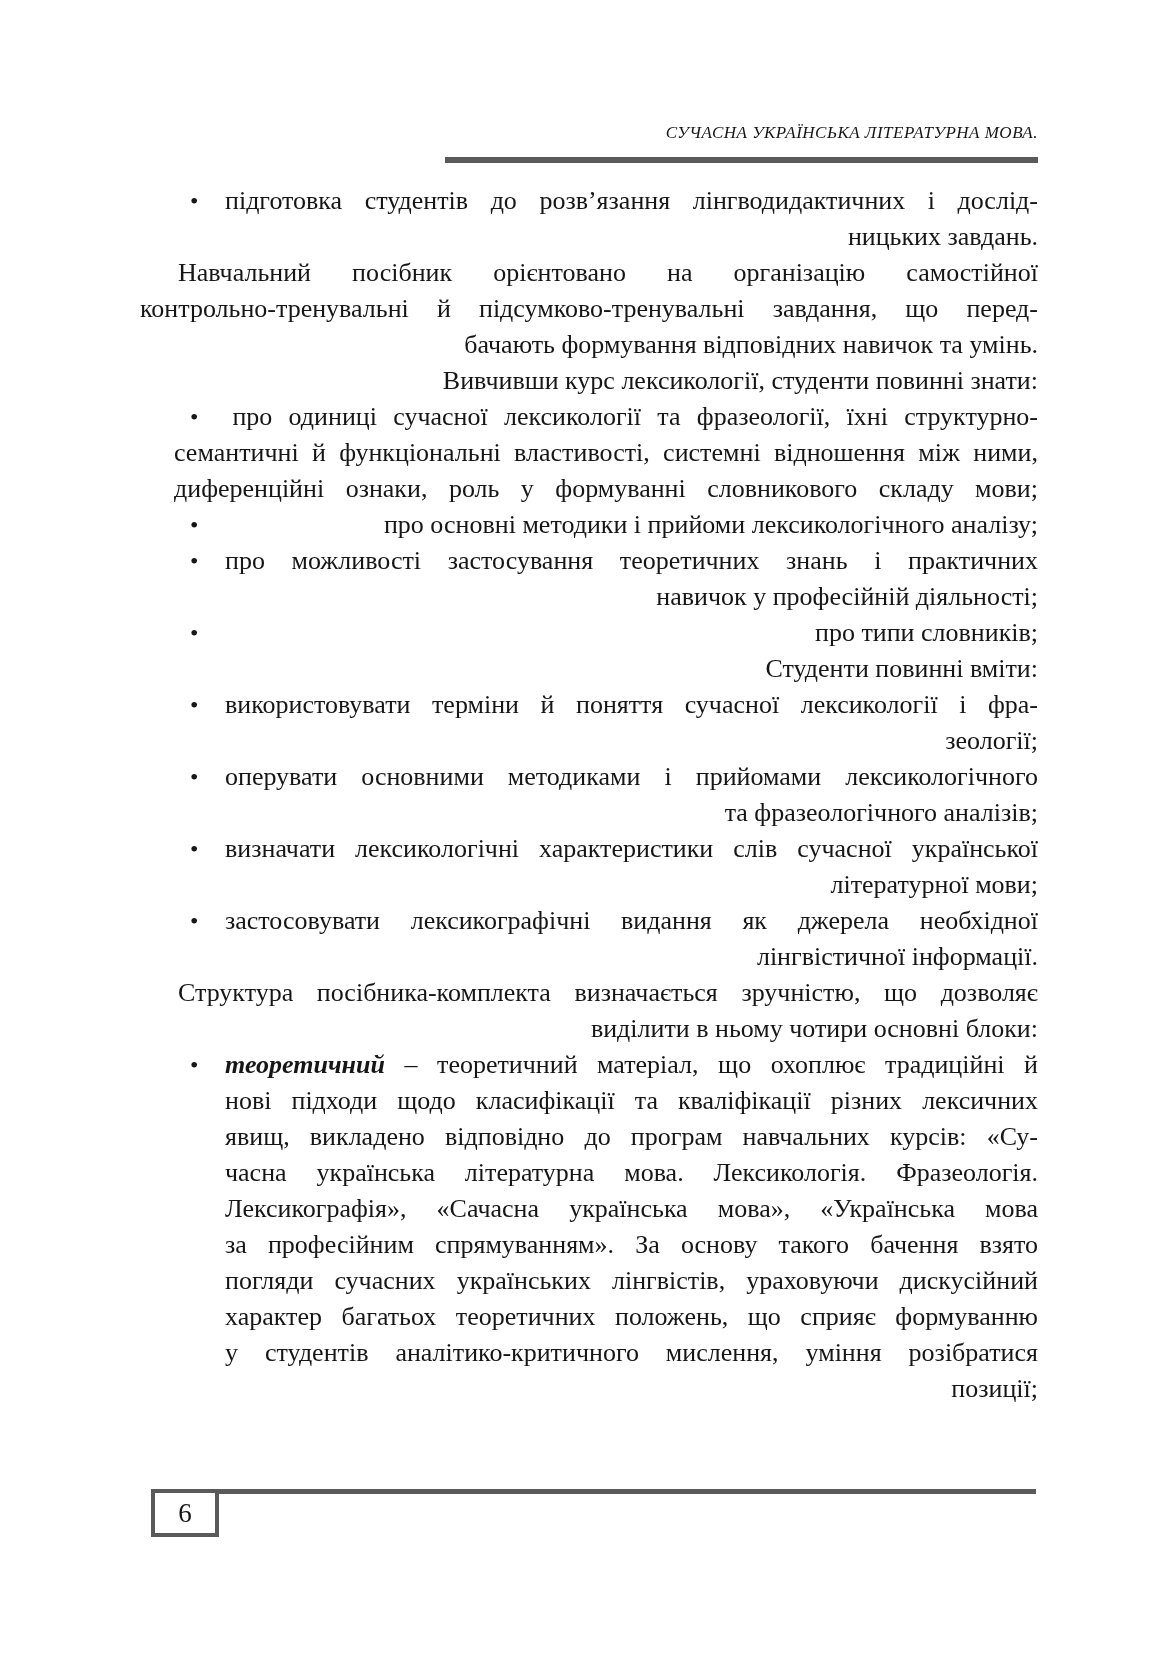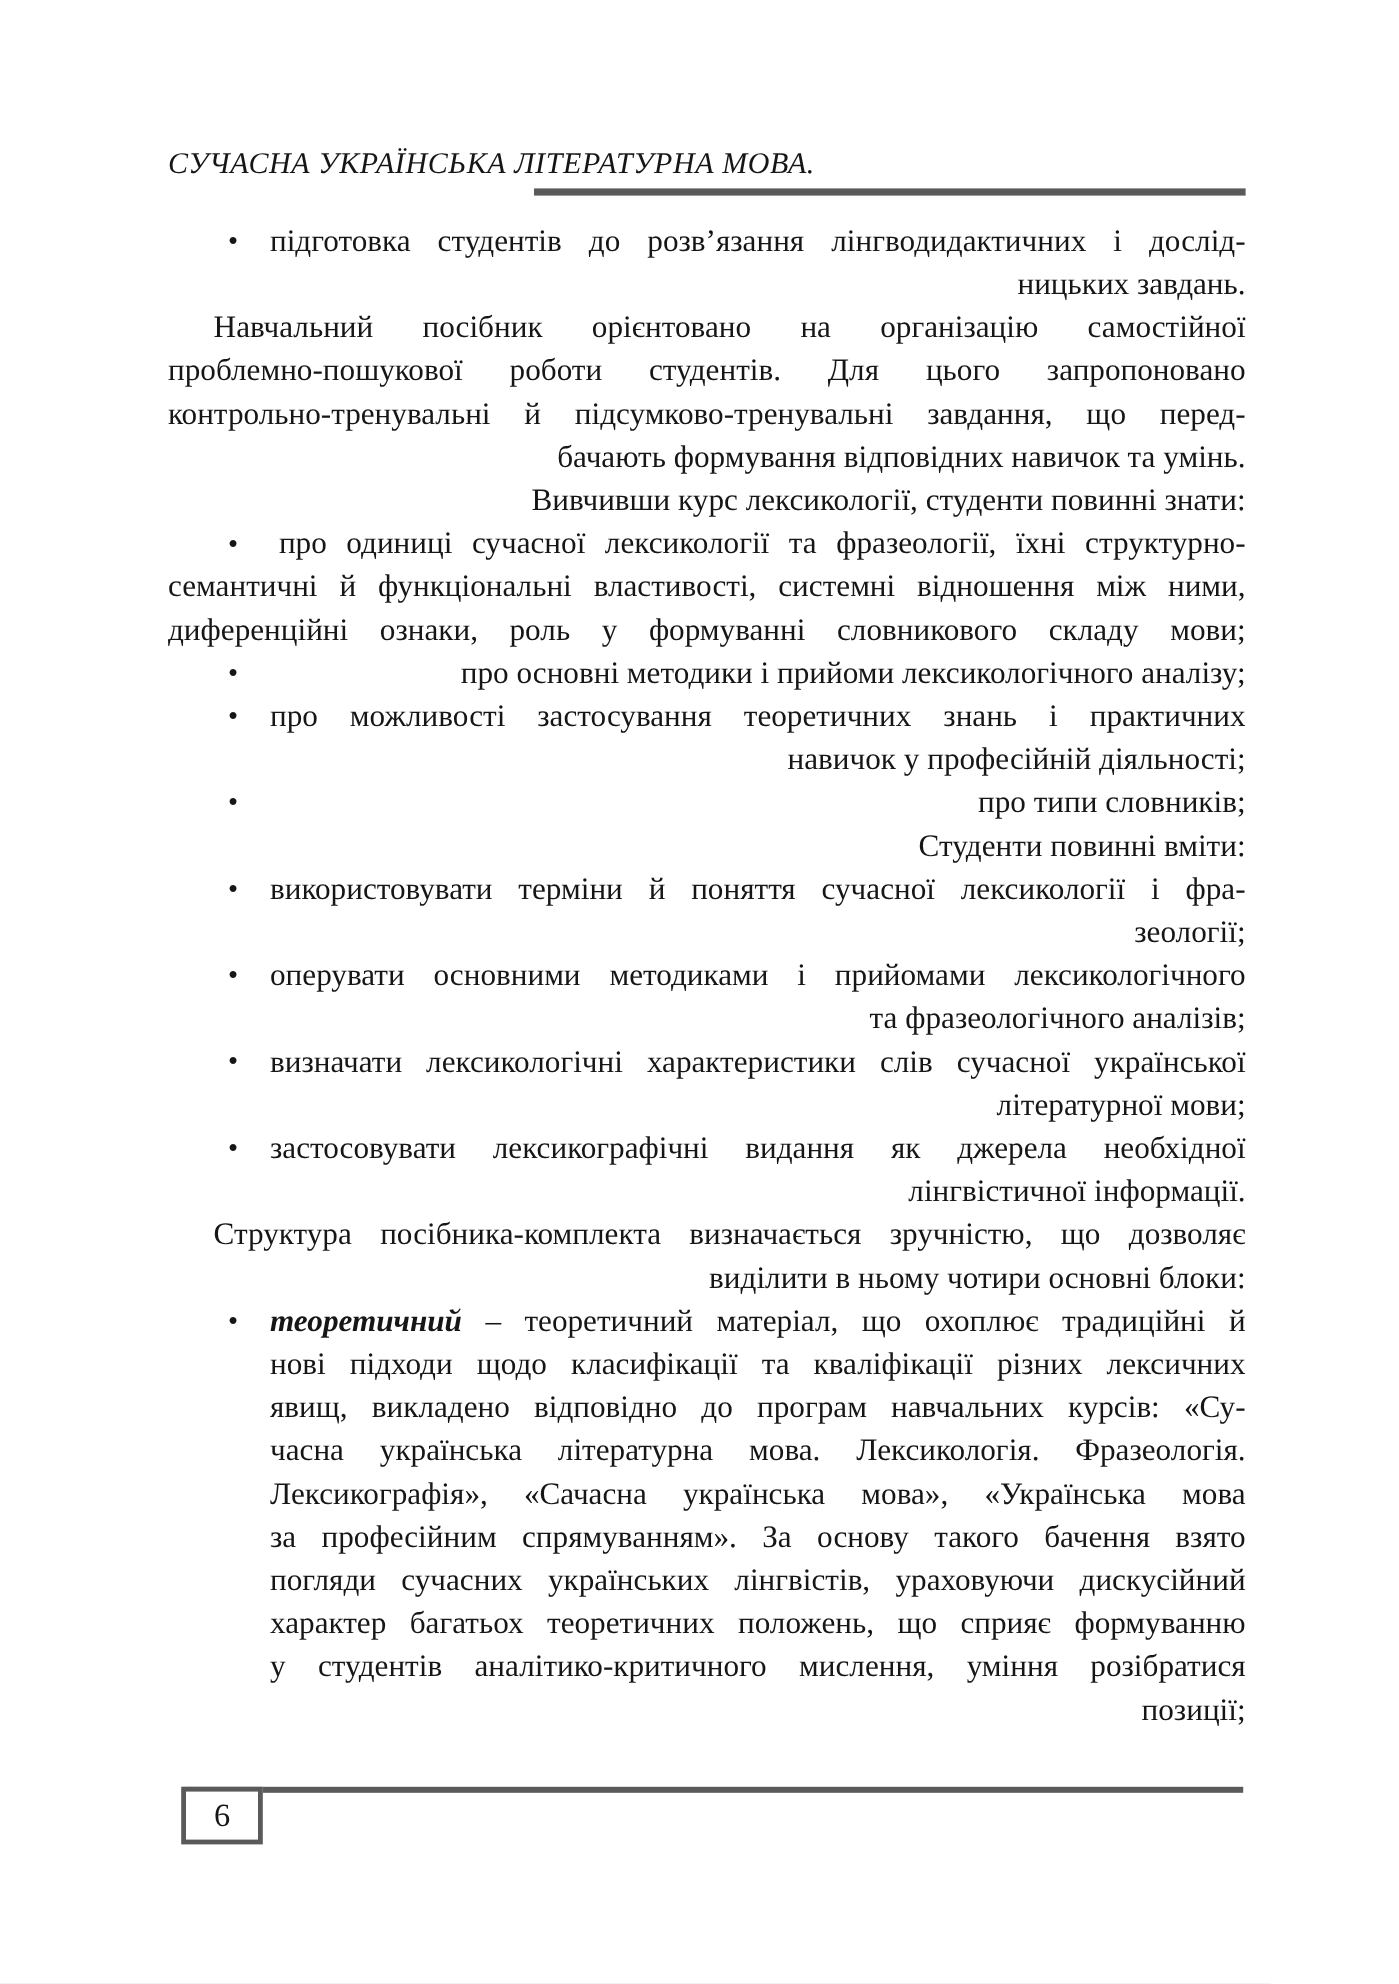--- a/index.html
+++ b/index.html
@@ -8,21 +8,21 @@
     width:1166px;height:1653px;
     margin:0 auto;
     background:var(--page-bg,#ffffff);
     color:var(--ink,#161616);
     font-family:"Liberation Serif","DejaVu Serif",serif;
     overflow:hidden;
   }
   
   .header-title{
     position:absolute;left:140px;top:123px;width:898px;
-    text-align:left;font-style:italic;font-size:25px;letter-spacing:.5px;
+    text-align:right;font-style:italic;font-size:17px;letter-spacing:.5px;
     white-space:nowrap;
   }
   .header-rule{
     position:absolute;left:445px;top:157px;width:593px;height:6px;
     background:var(--rule,#5a5a5a);
   }
   
   .body{
     position:absolute;left:140px;top:183px;width:898px;
     font-size:26px;
@@ -30,21 +30,21 @@
   .line{
     height:36px;line-height:36px;overflow:hidden;
     text-align:right;
   }
   .line.just{text-align:justify;text-align-last:justify;}
   .para .line.first{text-indent:38px;}
   .bullet-hang .line{padding-left:85px;}
   .bullet-hang .line.first{position:relative;}
   .bullet-hang .bullet{position:absolute;left:50px;top:0;}
   .bullet-wide .line.first{padding-left:50px;}
-  .bullet-wide .line.rest{padding-left:0;}
+  .bullet-wide .line.rest{padding-left:0;margin-left:34px;}
   .bullet-wide .bullet{margin-right:34px;}
   .bullet{font-size:24px;}
   .bold{font-weight:normal;}
   .bolditalic{font-weight:bold;font-style:italic;margin-top:13px;}
   
   .footer-rule{
     position:absolute;left:152px;top:1489px;width:884px;height:5px;
     background:var(--rule,#5a5a5a);
   }
   .page-number-box{
@@ -61,21 +61,20 @@
   <div class="header-title">СУЧАСНА УКРАЇНСЬКА ЛІТЕРАТУРНА МОВА.</div>
   <div class="header-rule"></div>
 
   <div class="body">
       <div class="block bullet-hang">
         <div class="line first just"><span class="bullet">•</span><span>підготовка студентів до розв’язання лінгводидактичних і дослід-</span></div>
         <div class="line rest"><span>ницьких завдань.</span></div>
       </div>
       <div class="block para">
         <div class="line first just"><span>Навчальний посібник орієнтовано на організацію самостійної</span></div>
-        <div class="line rest just"><span>проблемно-пошукової роботи студентів. Для цього запропоновано</span></div>
         <div class="line rest just"><span>контрольно-тренувальні й підсумково-тренувальні завдання, що перед-</span></div>
         <div class="line rest"><span>бачають формування відповідних навичок та умінь.</span></div>
       </div>
       <div class="block para">
         <div class="line first"><span>Вивчивши курс лексикології, студенти повинні </span><span class="bold">знати</span><span>:</span></div>
       </div>
       <div class="block bullet-wide">
         <div class="line first just"><span class="bullet">•</span><span>про одиниці сучасної лексикології та фразеології, їхні структурно-</span></div>
         <div class="line rest just"><span>семантичні й функціональні властивості, системні відношення між ними,</span></div>
         <div class="line rest just"><span>диференційні ознаки, роль у формуванні словникового складу мови;</span></div>

